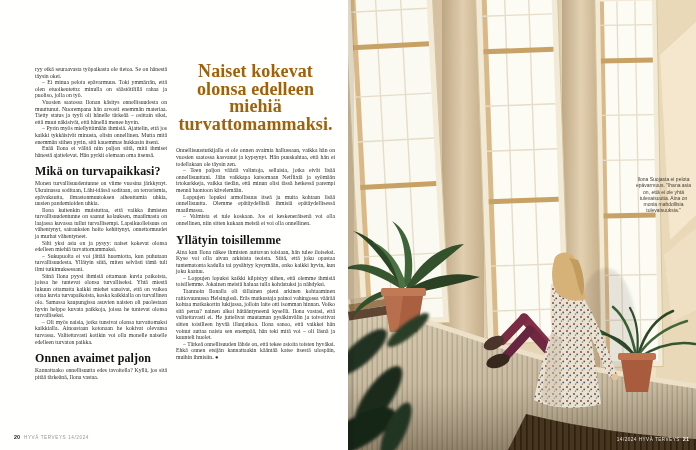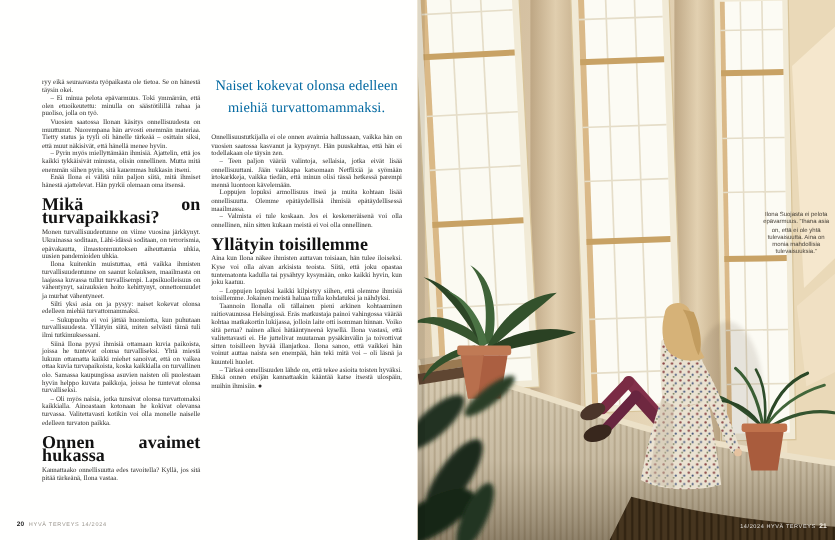--- a/index.html
+++ b/index.html
@@ -6,23 +6,23 @@
   body{width:696px;height:450px;position:relative;background:#ffffff;
        font-family:"Liberation Serif", serif;overflow:hidden;}
 
   
   .page-left{position:absolute;left:0;top:0;width:348px;height:450px;background:#fffffe;}
   .col{position:absolute;font-size:5.7px;line-height:6.6px;color:#2e2d2b;text-align:justify;}
   .col1{left:35px;top:66px;width:132px;}
   .col2{left:176px;top:63px;width:159px;}
   .col p{margin:0;text-indent:7px;}
   .col p.ni{text-indent:0;}
-  .col h3{font-size:15px;line-height:11px;margin:8px 0 3px;color:#121212;font-weight:700;letter-spacing:0.1px;}
-  .pull-quote{font-size:12px;line-height:17.6px;font-weight:400;text-align:center;
-              color:#0369a1;margin:0 0 14px;letter-spacing:0.1px;}
+  .col h3{font-size:12px;line-height:11px;margin:8px 0 3px;color:#121212;font-weight:700;letter-spacing:0.1px;}
+  .pull-quote{font-size:18px;line-height:17.6px;font-weight:700;text-align:center;
+              color:#a16207;margin:0 0 14px;letter-spacing:0.1px;}
   .footer-left{position:absolute;left:14px;bottom:10px;font-family:"Liberation Sans",sans-serif;
                font-size:4.6px;color:#9a958d;letter-spacing:0.6px;}
   .footer-left .pagenum{font-weight:700;color:#1d1d1d;font-size:5.4px;margin-right:4px;letter-spacing:0;}
 
   
   .page-right{position:absolute;left:348px;top:0;width:348px;height:450px;overflow:hidden;background:#d9c6a9;}
   .photo-caption{position:absolute;left:287px;top:176px;width:57px;
                  font-family:"Liberation Sans",sans-serif;font-size:5px;line-height:6.3px;
                  text-align:center;color:#474138;}
   .footer-right{position:absolute;right:7px;bottom:8px;font-family:"Liberation Sans",sans-serif;
@@ -40,21 +40,21 @@
     <p>Vuosien saatossa Ilonan käsitys onnellisuudesta on muuttunut. Nuorempana hän arvosti enemmän materiaa. Tietty status ja tyyli oli hänelle tärkeää – osittain siksi, että muut näkisivät, että hänellä menee hyvin.</p>
     <p>– Pyrin myös miellyttämään ihmisiä. Ajattelin, että jos kaikki tykkäisivät minusta, olisin onnellinen. Mutta mitä enemmän siihen pyrin, sitä kauemmas hukkasin itseni.</p>
     <p>Enää Ilona ei välitä niin paljon siitä, mitä ihmiset hänestä ajattelevat. Hän pyrkii olemaan oma itsensä.</p>
     <h3>Mikä on turvapaikkasi?</h3>
     <p class="ni">Monen turvallisuudentunne on viime vuosina järkkynyt. Ukrainassa soditaan, Lähi-idässä soditaan, on terrorismia, epävakautta, ilmastonmuutoksen aiheuttamia uhkia, uusien pandemioiden uhkia.</p>
     <p>Ilona kuitenkin muistuttaa, että vaikka ihmisten turvallisuudentunne on saanut kolauksen, maailmasta on laajassa kuvassa tullut turvallisempi. Lapsikuolleisuus on vähentynyt, sairauksien hoito kehittynyt, onnettomuudet ja murhat vähentyneet.</p>
     <p>Silti yksi asia on ja pysyy: naiset kokevat olonsa edelleen miehiä turvattomammaksi.</p>
     <p>– Sukupuolta ei voi jättää huomiotta, kun puhutaan turvallisuudesta. Yllätyin siitä, miten selvästi tämä tuli ilmi tutkimuksessani.</p>
     <p>Siinä Ilona pyysi ihmisiä ottamaan kuvia paikoista, joissa he tuntevat olonsa turvalliseksi. Yhtä miestä lukuun ottamatta kaikki miehet sanoivat, että on vaikea ottaa kuvia turvapaikoista, koska kaikkialla on turvallinen olo. Samassa kaupungissa asuvien naisten oli puolestaan hyvin helppo kuvata paikkoja, joissa he tuntevat olonsa turvalliseksi.</p>
     <p>– Oli myös naisia, jotka tunsivat olonsa turvattomaksi kaikkialla. Ainoastaan kotonaan he kokivat olevansa turvassa. Valitettavasti kotikin voi olla monelle naiselle edelleen turvaton paikka.</p>
-    <h3>Onnen avaimet hukassa</h3>
+    <h3>Onnen avaimet paljon</h3>
     <p class="ni">Kannattaako onnellisuutta edes tavoitella? Kyllä, jos sitä pitää tärkeänä, Ilona vastaa.</p>
   </div>
 
   <div class="col col2">
     <div class="pull-quote">Naiset kokevat olonsa edelleen miehiä turvattomammaksi.</div>
     <p class="ni">Onnellisuustutkijalla ei ole onnen avaimia hallussaan, vaikka hän on vuosien saatossa kasvanut ja kypsynyt. Hän puuskahtaa, että hän ei todellakaan ole täysin zen.</p>
     <p>– Teen paljon vääriä valintoja, sellaisia, jotka eivät lisää onnellisuuttani. Jään vaikkapa katsomaan Netflixiä ja syömään irtokarkkeja, vaikka tiedän, että minun olisi tässä hetkessä parempi mennä luontoon kävelemään.</p>
     <p>Loppujen lopuksi armollisuus itseä ja muita kohtaan lisää onnellisuutta. Olemme epätäydellisiä ihmisiä epätäydellisessä maailmassa.</p>
     <p>– Valmista ei tule koskaan. Jos ei keskeneräisenä voi olla onnellinen, niin sitten kukaan meistä ei voi olla onnellinen.</p>
     <h3>Yllätyin toisillemme</h3>

